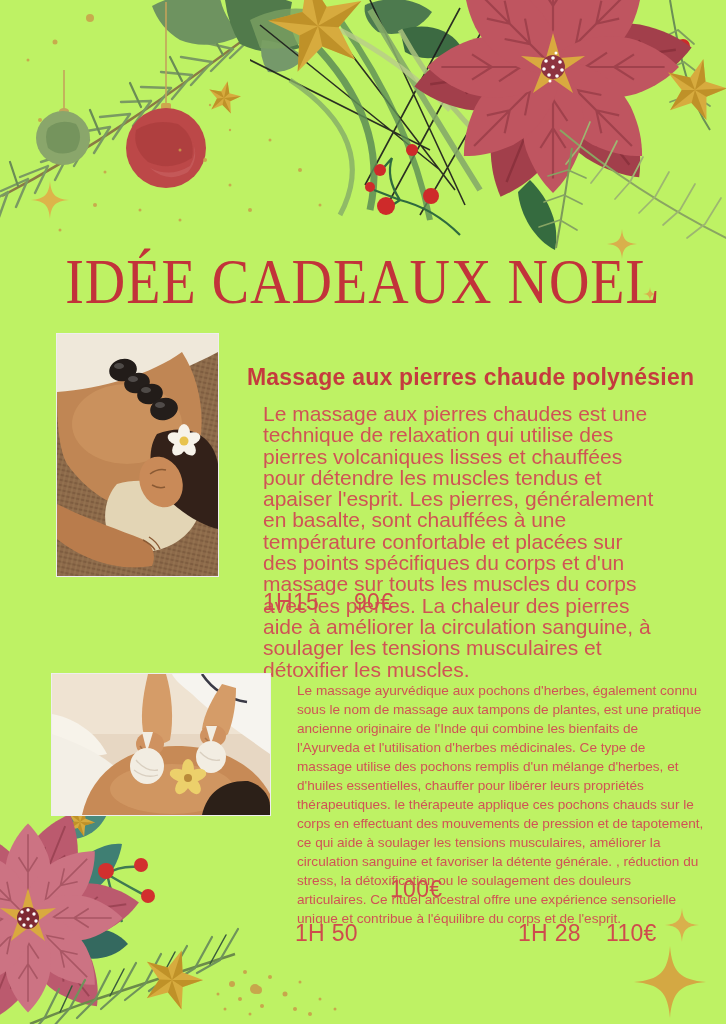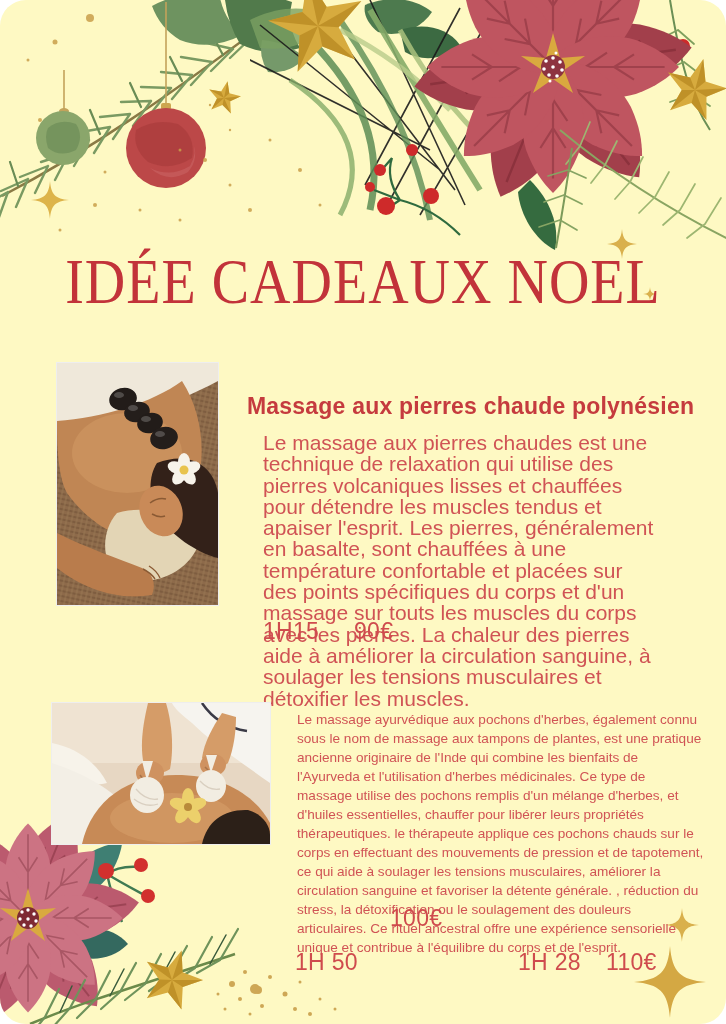--- a/index.html
+++ b/index.html
@@ -1,32 +1,32 @@
 <!DOCTYPE html>
 <html style="--title-red: #c2333a; --heading-red: #c53b3e; --body-red: #d05355; --price-red: #cf4b4d; --gold: #d4a33c; --pine-green: #7a9a62; --dark-pine-green: #4d7a4e; --ornament-green: #8aa66b; --ornament-red: #bc4848; --poinsettia-red: #bf5560; --poinsettia-pink: #cc7383; --teal-leaf: #3f7f73; --berry-red: #ce2a2a;"><head>
 <meta charset="utf-8">
 <style>
   html,body{margin:0;padding:0;background:#fff;}
   .poster{
-    position:relative;width:726px;height:1024px;background:#fef9c3;
-    overflow:hidden;font-family:"Liberation Sans",sans-serif;border-radius:26px;
+    position:relative;width:726px;height:1024px;background:#bef264;
+    overflow:hidden;font-family:"Liberation Sans",sans-serif;
   }
   .deco{position:absolute;pointer-events:none;}
   .deco.tl{left:0;top:0;}
   .deco.tr{left:250px;top:0;}
   .deco.bl{left:0;top:784px;}
   .deco.br{left:615px;top:890px;}
   .title{
     position:absolute;top:249px;left:0;width:726px;margin:0;
     text-align:center;font-family:"Liberation Serif","DejaVu Serif",serif;
     font-weight:400;font-size:56px;line-height:1;letter-spacing:1px;
     color:var(--title-red,#c2333a);
     transform:scaleY(1.15);transform-origin:center top;white-space:nowrap;
   }
-  section{position:absolute;inset:0;margin-top:29px;}
+  section{position:absolute;inset:0;}
   .photo{position:absolute;box-shadow:0 0 0 1px #eee;}
   .photo1{left:57px;top:334px;width:161px;height:242px;}
   .photo2{left:52px;top:674px;width:218px;height:141px;}
   .heading{
     position:absolute;margin:0;font-weight:700;
     color:var(--heading-red,#c53b3e);letter-spacing:.2px;white-space:nowrap;
   }
   .heading.h1{left:247px;top:364px;font-size:23px;}
   .heading.h2{left:267px;top:633px;font-size:24px;}
   .body-text{

